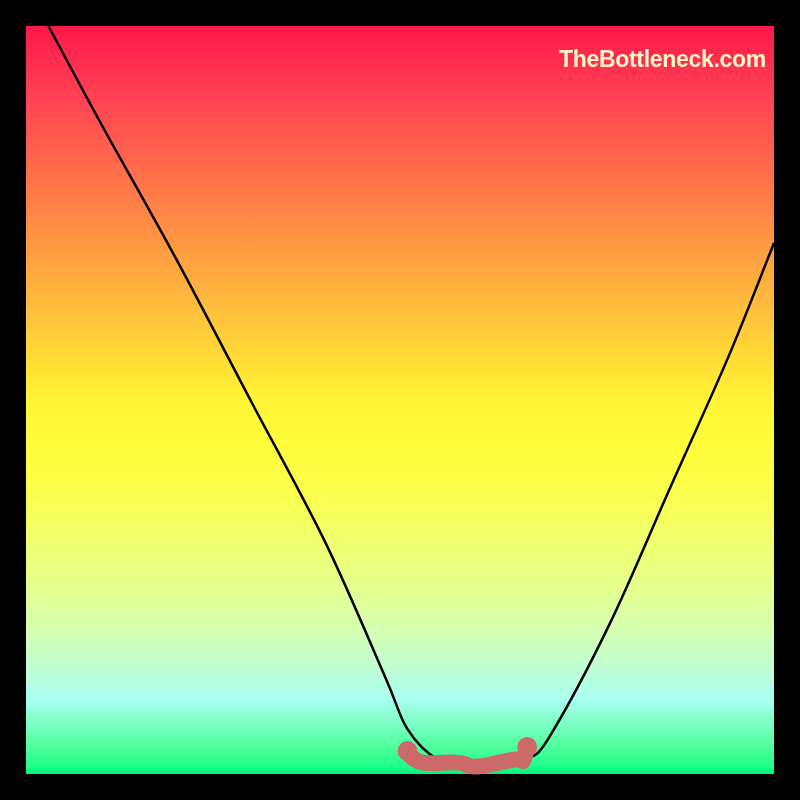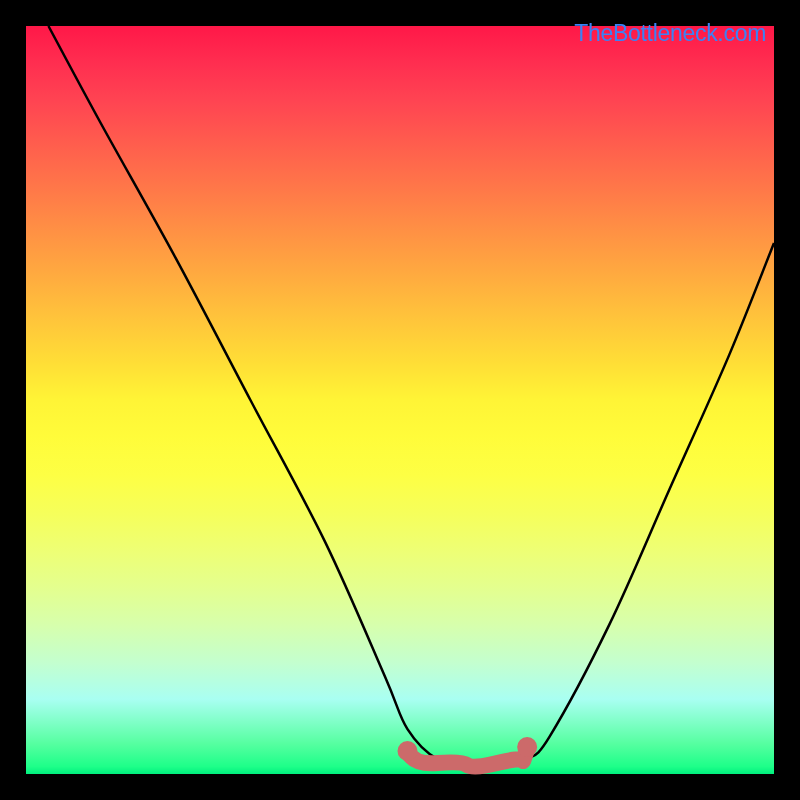--- a/index.html
+++ b/index.html
@@ -46,25 +46,25 @@
       #c4ffce 85%,
       #a9fff2 90%,
       #80ffc8 93%,
       #55ffa0 96%,
       #1eff89 99%,
       #00f07e 100%
     );
   }
   .attribution {
     position: absolute;
-    top: 20px;
+    top: 46px;
     right: 34px;
-    color: #3b82f6;
+    color: #fef9c3;
     font-size: 23px;
-    font-weight: 400;
+    font-weight: 700;
     letter-spacing: -0.3px;
   }
   svg.curve {
     position: absolute;
     top: 26px;
     left: 26px;
     width: 748px;
     height: 748px;
     overflow: visible;
   }

